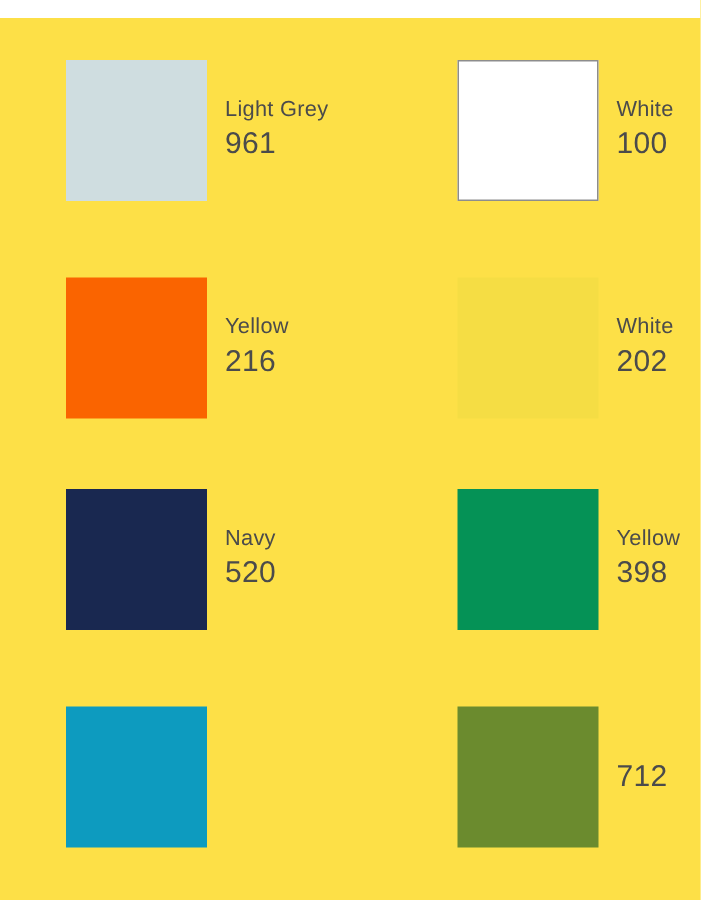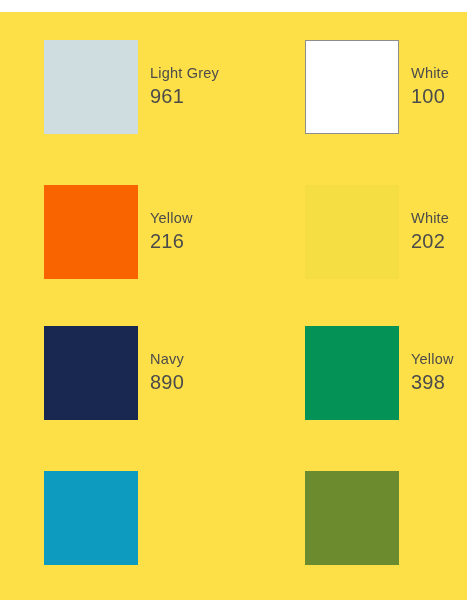--- a/index.html
+++ b/index.html
@@ -126,37 +126,38 @@
           <span class="swatch-code">202</span>
         </div>
       </div>
     </div>
 
     <div class="swatch-row row-2">
       <div class="swatch-cell col-0">
         <div class="swatch-chip" style="background: rgb(25, 40, 80);"></div>
         <div class="swatch-label">
           <span class="swatch-name">Navy</span>
-          <span class="swatch-code">890</span>
+          <span class="swatch-code">520</span>
         </div>
       </div>
       <div class="swatch-cell col-1">
         <div class="swatch-chip" style="background: rgb(5, 146, 86);"></div>
         <div class="swatch-label">
           <span class="swatch-name">Yellow</span>
           <span class="swatch-code">398</span>
         </div>
       </div>
     </div>
 
     <div class="swatch-row row-3">
       <div class="swatch-cell col-0">
         <div class="swatch-chip" style="background: rgb(13, 155, 191);"></div>
       </div>
       <div class="swatch-cell col-1">
         <div class="swatch-chip" style="background: rgb(107, 139, 46);"></div>
         <div class="swatch-label">
+          <span class="swatch-code">712</span>
         </div>
       </div>
     </div>
 
   </div>
 </div>
 
 </body></html>

